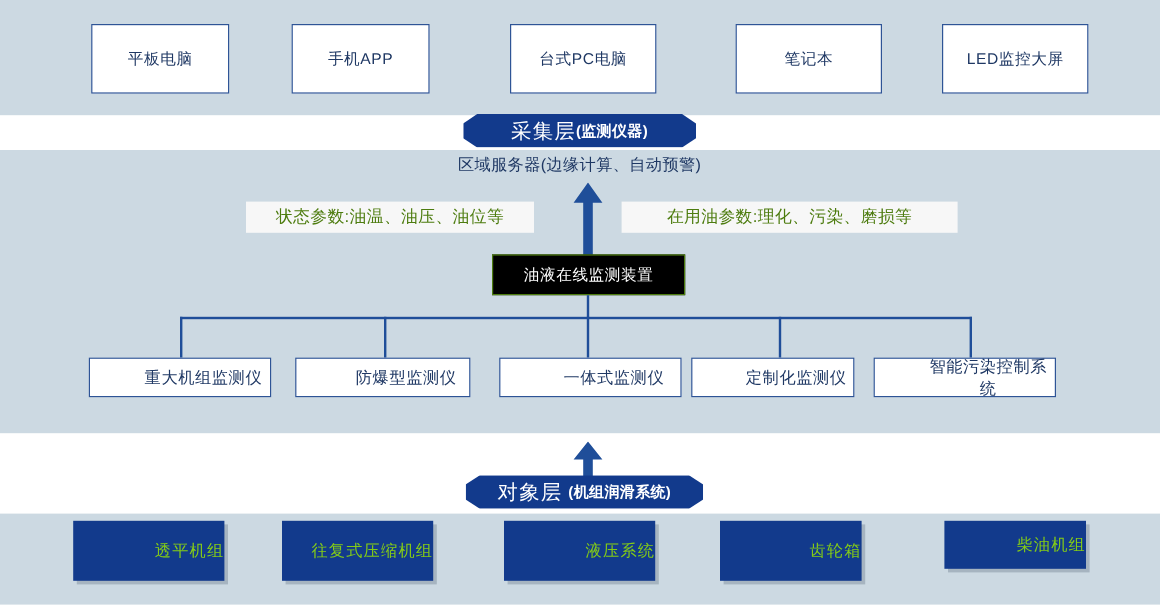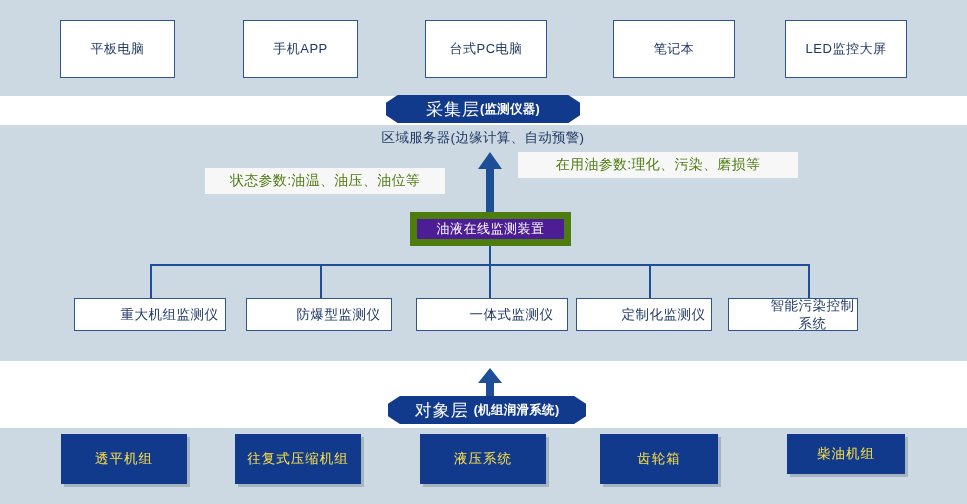--- a/index.html
+++ b/index.html
@@ -27,32 +27,33 @@
     background:#ffffff;
     border:1.5px solid #2e5496;
     color:#1f3864;
     font-size:13px;
     letter-spacing:.5px;
   }
   .card-white.tall{font-size:13.5px;padding-left:39px;}
 
   
   .card-navy{
-    background:#4c1d95;
-    border:7px solid #4d7c0f;
+    background:#000000;
+    border:1px solid #4d7c0f;
     color:#ffffff;
     font-size:13px;
     letter-spacing:.5px;
   }
   .card-navy-solid{
     background:#123a8c;
-    color:#fde047;
+    color:#84cc16;
     font-size:13.5px;
     letter-spacing:1px;
     box-shadow:3px 3px 0 rgba(120,135,150,.45);
+    justify-content:flex-end;
   }
 
   
   .label-box{
     background:#f7f7f7;
     color:#4d7c0f;
     font-size:14px;
     letter-spacing:.3px;
   }
 
@@ -84,21 +85,21 @@
 </style>
 </head>
 <body>
 
 <div id="stage">
 
   <div class="band" id="band-top"></div>
   <div class="band" id="band-mid"></div>
   <div class="band" id="band-bottom"></div>
 
-  <div class="node card-white" style="left:60px;top:20px;width:115px;height:58px;">
+  <div class="node card-white" style="left:76px;top:20px;width:115px;height:58px;">
     <span>平板电脑</span>
   </div>
 
   <div class="node card-white" style="left:243px;top:20px;width:115px;height:58px;">
     <span>手机APP</span>
   </div>
 
   <div class="node card-white" style="left:425px;top:20px;width:122px;height:58px;">
     <span>台式PC电脑</span>
   </div>
@@ -123,21 +124,21 @@
   <div class="arrow-up" style="left:476px;top:152px;width:28px;height:62px;">
     <svg width="28" height="62" viewBox="0 0 28 62" aria-hidden="true">
       <polygon points="14,0 26,17 18,17 18,62 10,62 10,17 2,17" fill="#1f4e99"></polygon>
     </svg>
   </div>
 
   <div class="node label-box" style="left:205px;top:168px;width:240px;height:26px;">
     <span>状态参数:油温、油压、油位等</span>
   </div>
 
-  <div class="node label-box" style="left:518px;top:152px;width:280px;height:26px;">
+  <div class="node label-box" style="left:518px;top:168px;width:280px;height:26px;">
     <span>在用油参数:理化、污染、磨损等</span>
   </div>
 
   <div class="node card-navy" style="left:410px;top:212px;width:161px;height:34px;">
     <span>油液在线监测装置</span>
   </div>
 
   <div class="vline" style="left:489px;top:246px;height:19px;"></div>
 
   <div class="hline" style="left:150px;top:264px;width:660px;"></div>
@@ -157,21 +158,21 @@
   </div>
 
   <div class="node card-white tall" style="left:416px;top:298px;width:152px;height:33px;">
     <span>一体式监测仪</span>
   </div>
 
   <div class="node card-white tall" style="left:576px;top:298px;width:136px;height:33px;">
     <span>定制化监测仪</span>
   </div>
 
-  <div class="node card-white tall" style="left:728px;top:298px;width:130px;height:33px;">
+  <div class="node card-white tall" style="left:728px;top:298px;width:152px;height:33px;">
     <span>智能污染控制系统</span>
   </div>
 
   <div class="arrow-up" style="left:476px;top:368px;width:28px;height:34px;">
     <svg width="28" height="34" viewBox="0 0 28 34" aria-hidden="true">
       <polygon points="14,0 26,15 18,15 18,34 10,34 10,15 2,15" fill="#1f4e99"></polygon>
     </svg>
   </div>
 
   <div class="banner" style="left:388px;top:396px;width:198px;height:28px;">

